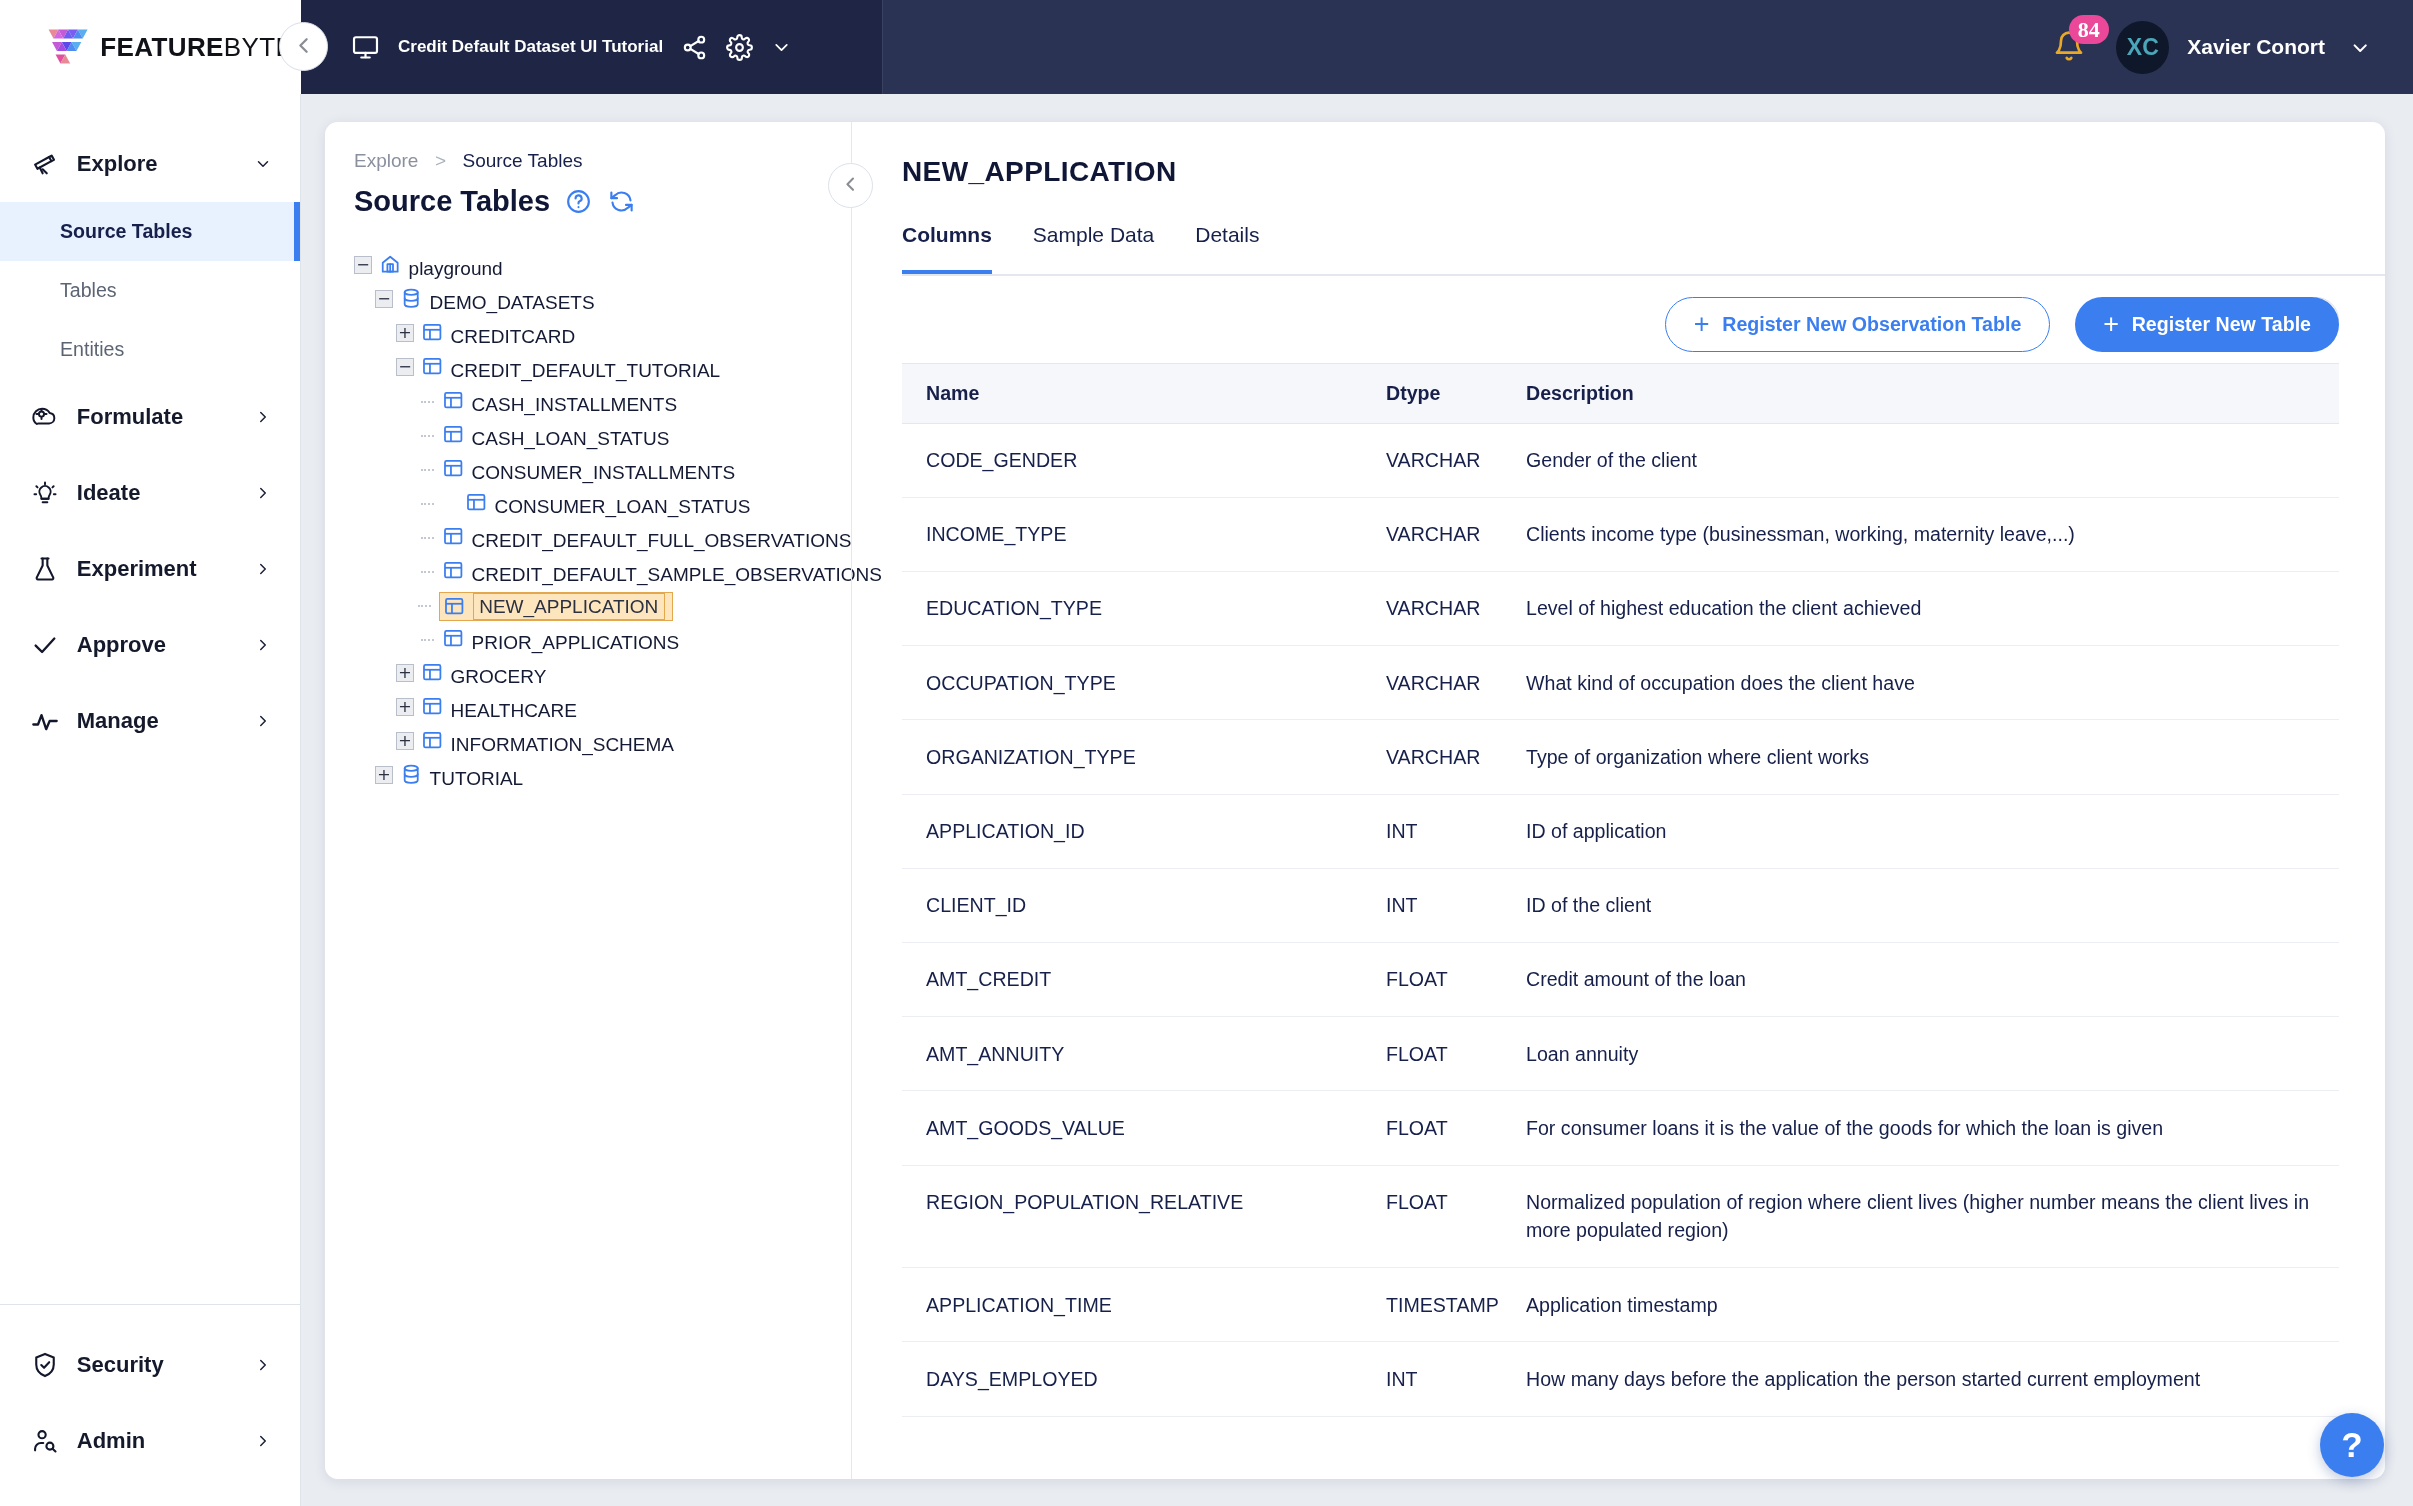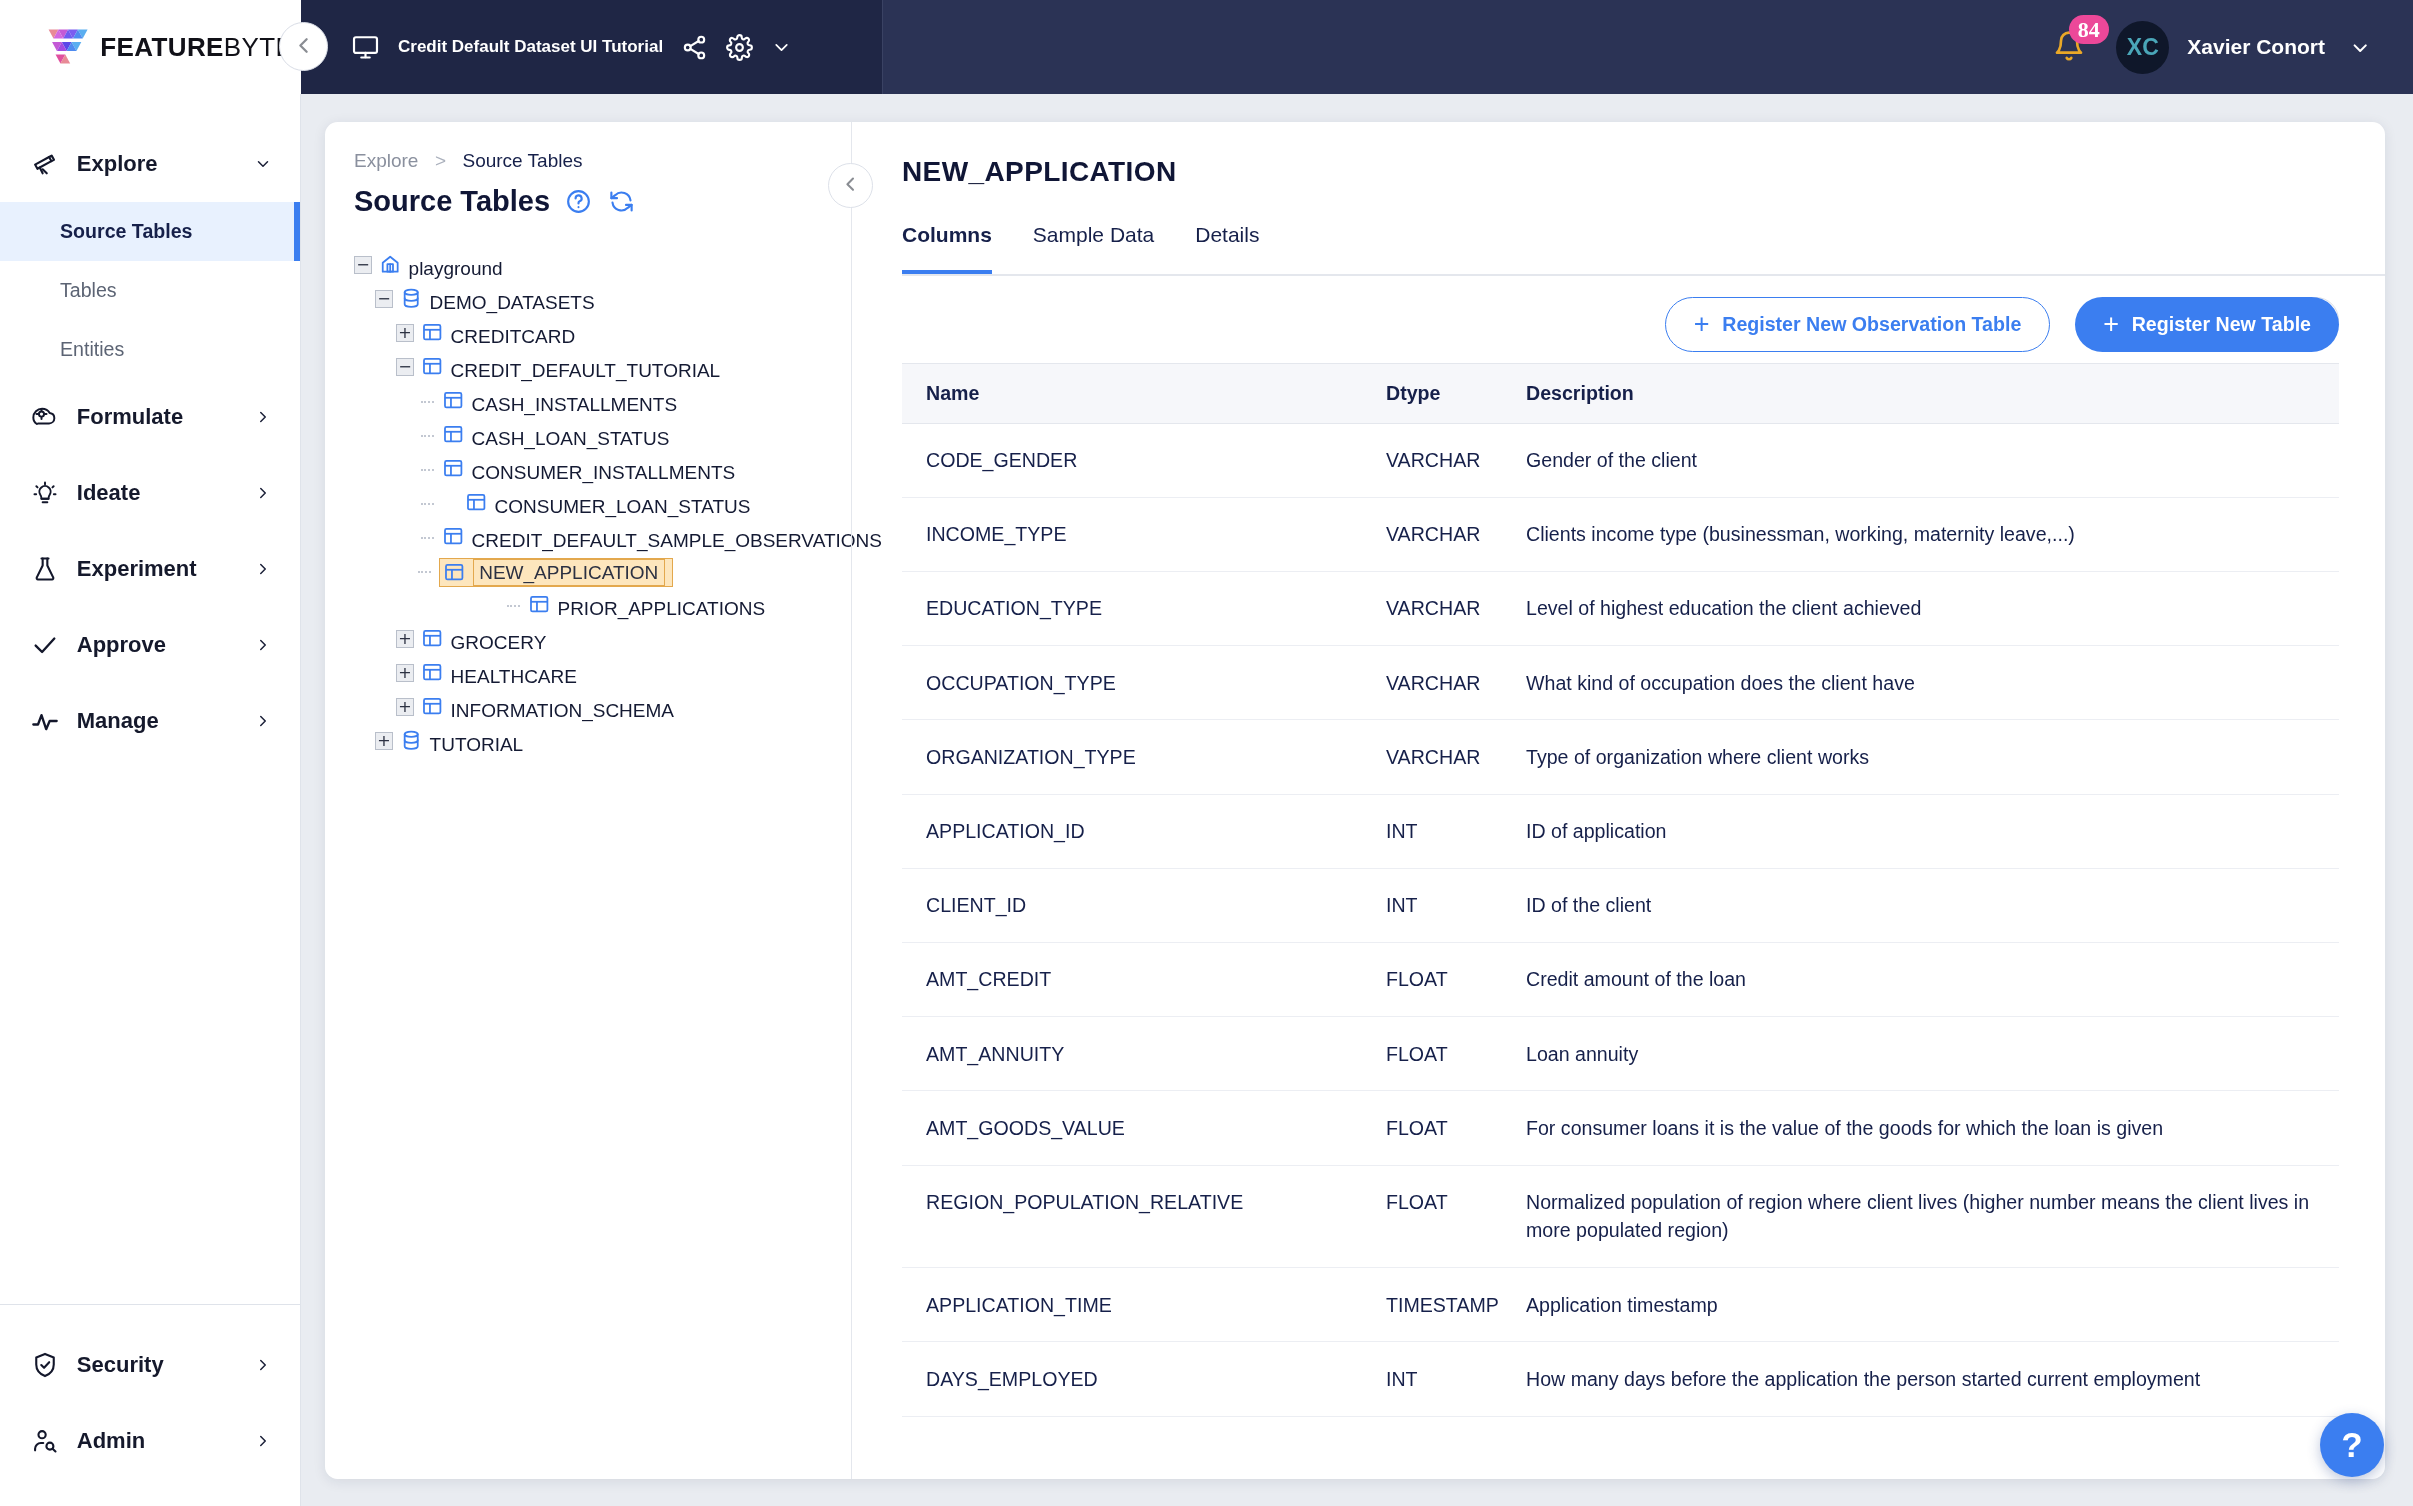--- a/index.html
+++ b/index.html
@@ -514,36 +514,46 @@
               </svg></span><span class="t-label">CONSUMER_LOAN_STATUS</span></span>
         </div>
         <div class="tree-row" style="padding-left: 63px;">
           <span class="tw">
             <span class="tw-dot"></span>
           </span>
           <span class=""><span class="t-icon"><svg viewBox="0 0 24 24" width="22.4" height="22.4" fill="none" stroke="#3b7ef0" stroke-width="1.9" stroke-linejoin="round">
                 <rect x="3.2" y="4.2" width="17.6" height="15.6" rx="1.6"></rect>
                 <line x1="3.2" y1="9.4" x2="20.8" y2="9.4"></line>
                 <line x1="9.6" y1="9.4" x2="9.6" y2="19.8"></line>
+              </svg></span><span class="t-label">CREDIT_DEFAULT_FULL_OBSERVATIONS</span></span>
+        </div>
+        <div class="tree-row" style="padding-left: 63px;">
+          <span class="tw">
+            <span class="tw-dot"></span>
+          </span>
+          <span class=""><span class="t-icon"><svg viewBox="0 0 24 24" width="22.4" height="22.4" fill="none" stroke="#3b7ef0" stroke-width="1.9" stroke-linejoin="round">
+                <rect x="3.2" y="4.2" width="17.6" height="15.6" rx="1.6"></rect>
+                <line x1="3.2" y1="9.4" x2="20.8" y2="9.4"></line>
+                <line x1="9.6" y1="9.4" x2="9.6" y2="19.8"></line>
               </svg></span><span class="t-label">CREDIT_DEFAULT_SAMPLE_OBSERVATIONS</span></span>
         </div>
         <div class="tree-row selected" style="padding-left: 63px;">
           <span class="tw">
             <span class="tw-dot"></span>
           </span>
           <span class="sel-wrap">
             <span class="t-icon"><svg viewBox="0 0 24 24" width="22.4" height="22.4" fill="none" stroke="#3b7ef0" stroke-width="1.9" stroke-linejoin="round">
                 <rect x="3.2" y="4.2" width="17.6" height="15.6" rx="1.6"></rect>
                 <line x1="3.2" y1="9.4" x2="20.8" y2="9.4"></line>
                 <line x1="9.6" y1="9.4" x2="9.6" y2="19.8"></line>
               </svg></span>
             <span class="t-label">NEW_APPLICATION</span>
           </span>
         </div>
-        <div class="tree-row" style="padding-left: 63px; justify-content: center;">
+        <div class="tree-row" style="padding-left: 63px;">
           <span class="tw">
             <span class="tw-dot"></span>
           </span>
           <span class=""><span class="t-icon"><svg viewBox="0 0 24 24" width="22.4" height="22.4" fill="none" stroke="#3b7ef0" stroke-width="1.9" stroke-linejoin="round">
                 <rect x="3.2" y="4.2" width="17.6" height="15.6" rx="1.6"></rect>
                 <line x1="3.2" y1="9.4" x2="20.8" y2="9.4"></line>
                 <line x1="9.6" y1="9.4" x2="9.6" y2="19.8"></line>
               </svg></span><span class="t-label">PRIOR_APPLICATIONS</span></span>
         </div>
         <div class="tree-row" style="padding-left: 42px;">

